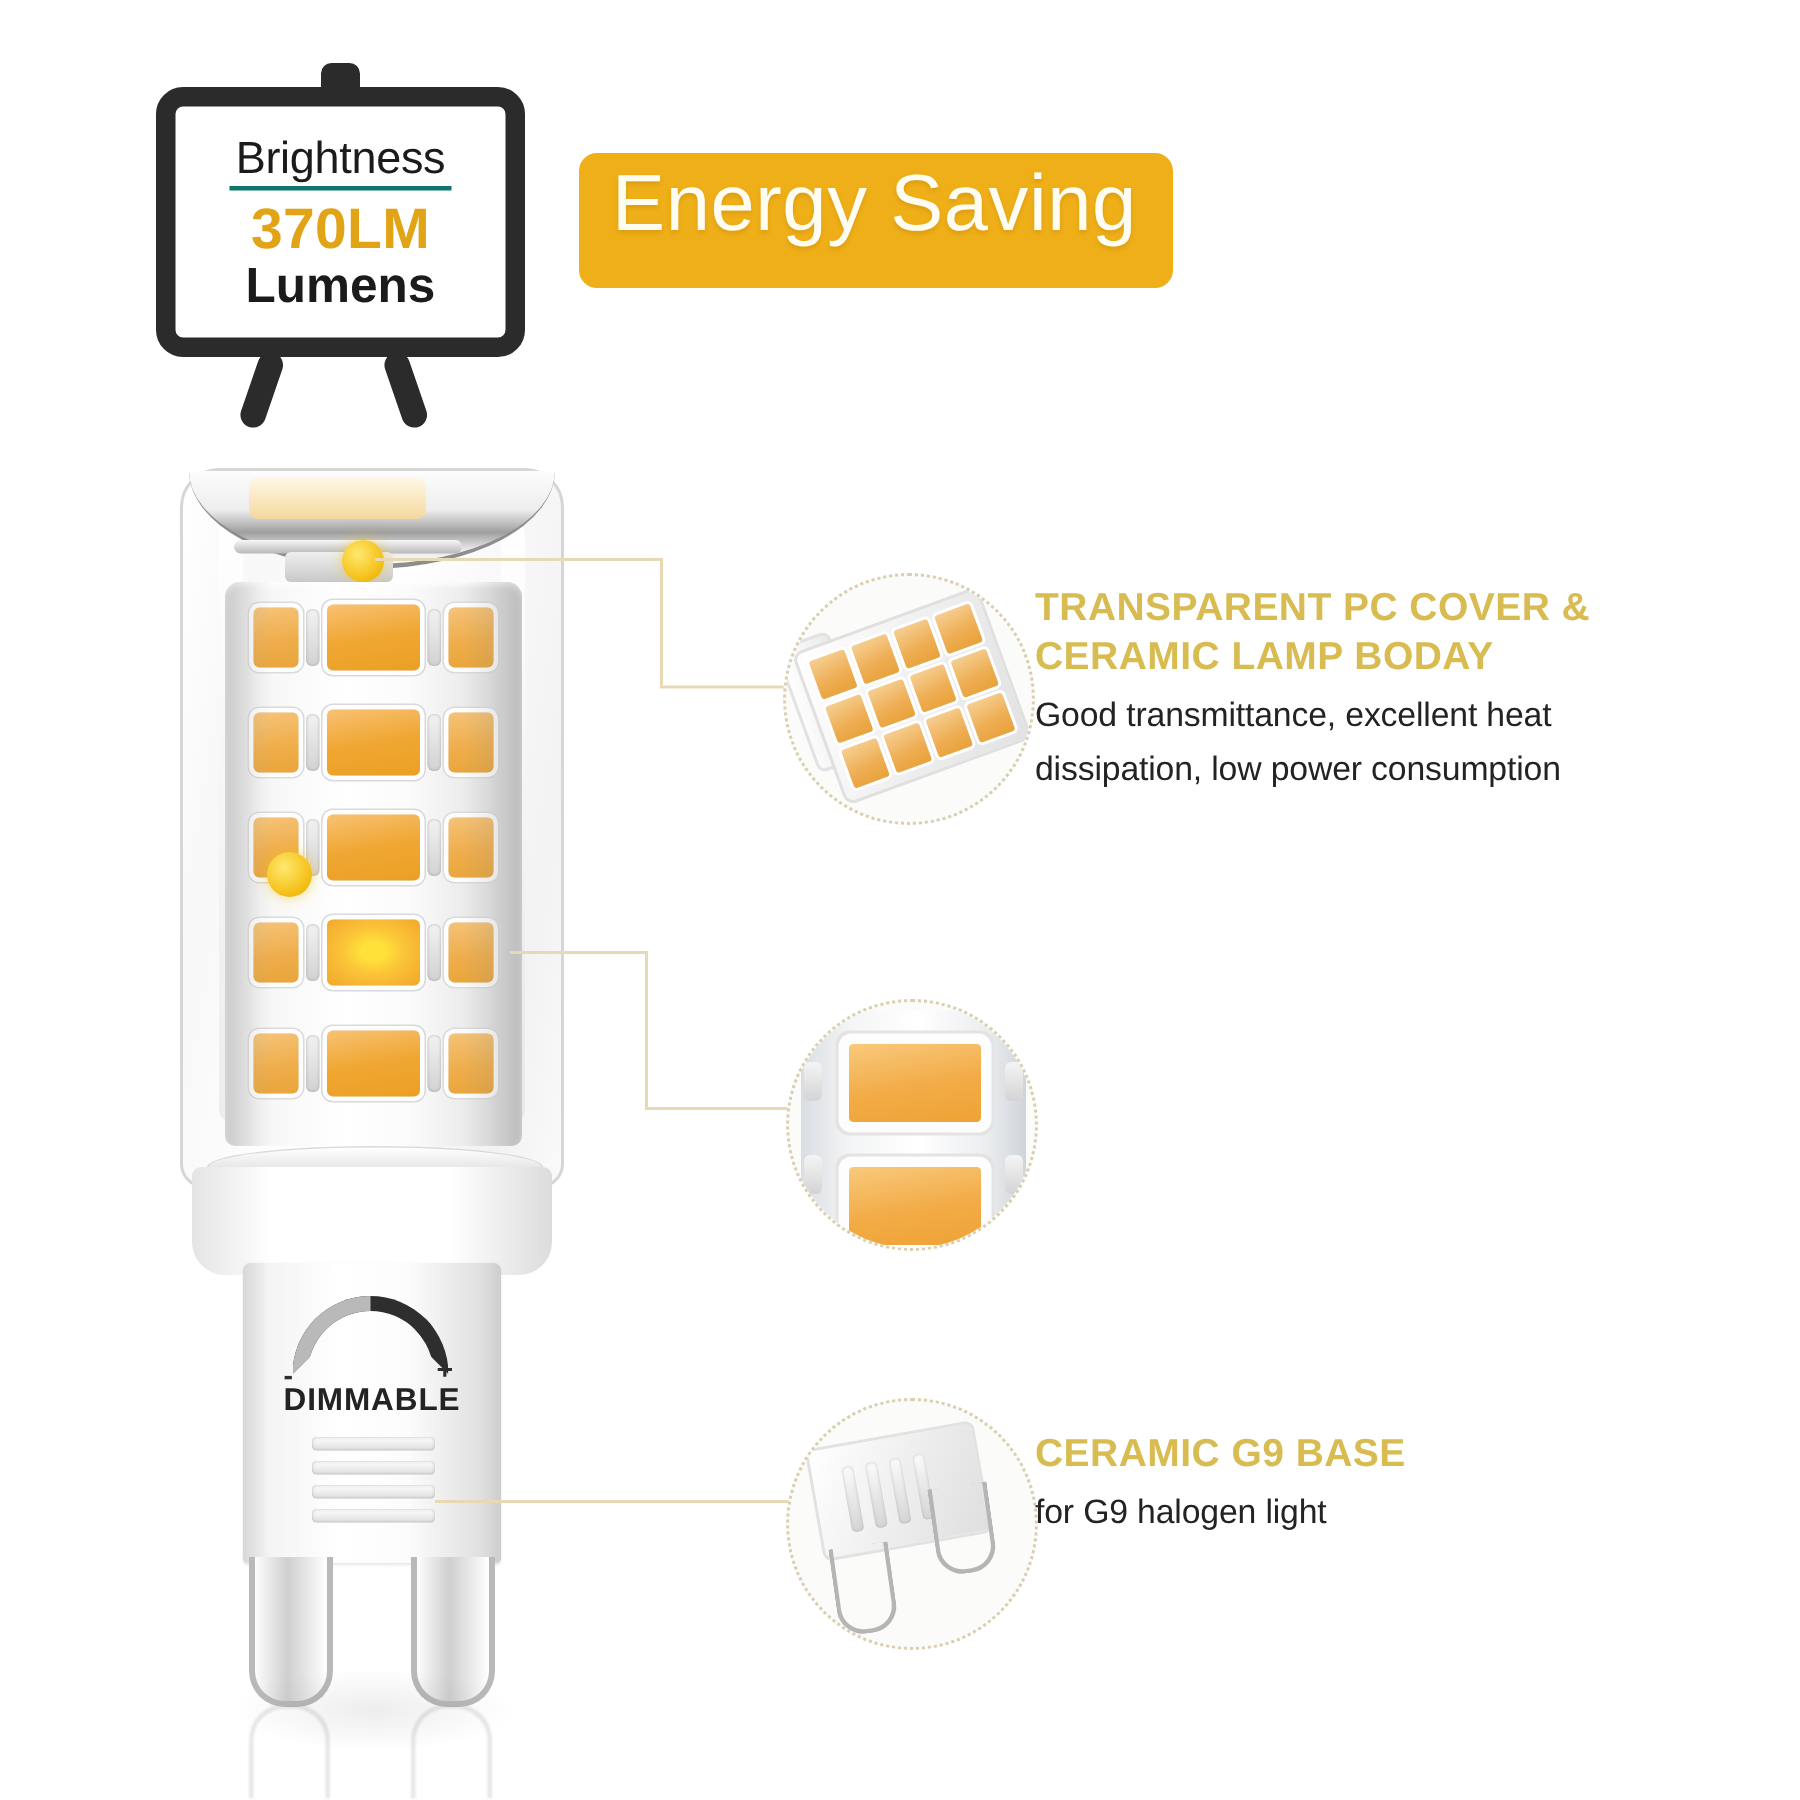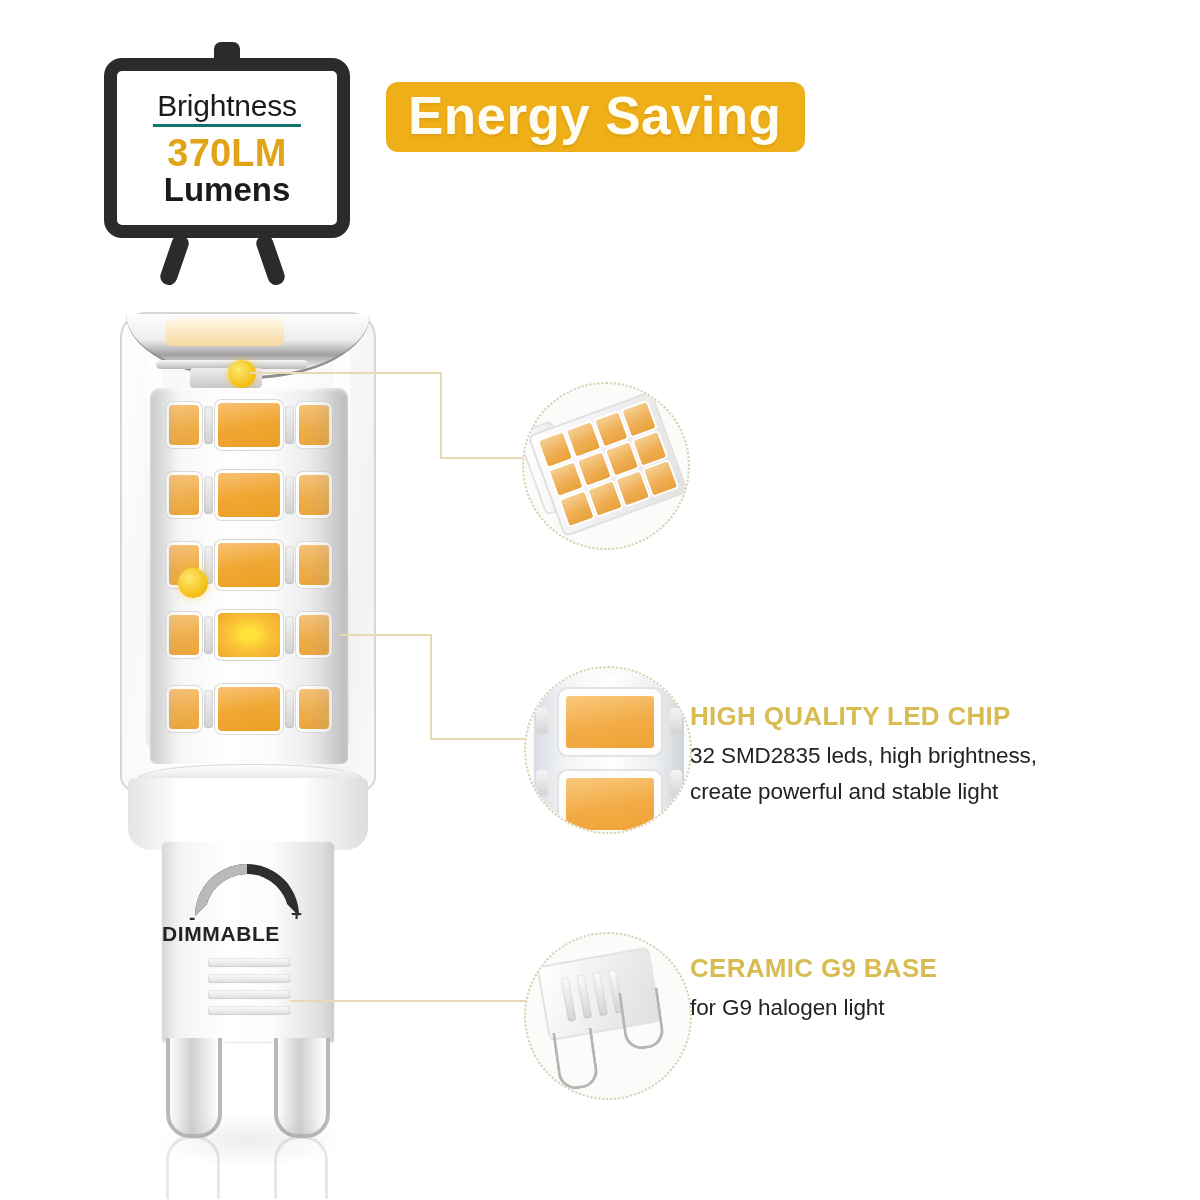--- a/index.html
+++ b/index.html
@@ -37,23 +37,24 @@
   .brightness-value{
     font-size:38px;font-weight:bold;color:#E2A417;line-height:1.12;margin-top:5px;
     letter-spacing:.2px;
   }
   .brightness-unit{font-size:33px;color:#1b1b1b;line-height:1.02;margin-top:-2px;font-weight:bold;}
 
   
   .header{position:absolute;left:386px;top:82px;width:740px;}
   .badge{
     display:inline-block;background:#EFAF18;color:#FFFDF2;
-    font-size:53px;font-weight:bold;letter-spacing:.4px;
-    padding:6px 24px 8px 22px;border-radius:12px;line-height:1.05;
+    font-size:53px;font-weight:normal;letter-spacing:.4px;
+    padding:6px 24px 28px 22px;border-radius:12px;line-height:1.05;
     text-shadow:0 2px 3px rgba(150,100,0,.22);
+    margin-top:20px;
   }
   .subhead{
     margin-top:24px;font-size:39px;color:#1f1f1f;letter-spacing:-.4px;white-space:nowrap;
   }
 
   
   .bulb{position:absolute;left:104px;top:312px;width:290px;height:830px;}
 
   .glass{
     position:absolute;left:16px;top:0;width:256px;height:480px;
@@ -159,21 +160,21 @@
   }
   .arc-mask:after{
     content:"";position:absolute;left:0;top:0;width:104px;height:52px;
     border:10px solid transparent;border-top-color:#b9b9b9;border-left-color:#b9b9b9;
     border-radius:52px 52px 0 0;box-sizing:border-box;
   }
   .sign{position:absolute;font-size:19px;color:#2e2e2e;font-weight:bold;line-height:1;}
   .sign.minus{left:27px;top:66px;}
   .sign.plus{left:129px;top:62px;}
   .dimmable-text{
-    position:absolute;left:0;top:80px;width:172px;text-align:left;
+    position:absolute;left:0;top:80px;width:172px;text-align:center;
     font-size:21px;letter-spacing:.6px;color:#232323;font-weight:600;
   }
   .vents{position:absolute;left:46px;top:116px;width:82px;}
   .vent{
     height:9px;margin-bottom:7px;border-radius:3px;
     background:linear-gradient(180deg,#fdfdfd,#dedede);
     box-shadow:inset 0 0 2px rgba(130,130,130,.55);
   }
   .hot-dot.vent-dot{left:74px;top:256px;width:30px;height:30px;}
 
@@ -398,40 +399,41 @@
         <div class="mchip"></div>
         <div class="mchip"></div>
         <div class="mchip"></div>
         <div class="mchip"></div>
         <div class="mchip"></div>
         <div class="mchip"></div>
         <div class="mchip"></div>
       </div>
     </div>
   </div>
+  <div class="feature-text" style="left:690px;top:388px;">
+    <div class="f-title">TRANSPARENT PC COVER &amp;</div>
+    <div class="f-title">CERAMIC LAMP BODAY</div>
+    <div class="f-body">
+      <div>Good transmittance, excellent heat</div>
+      <div>dissipation, low power consumption</div>
+    </div>
+  </div>
 
   <div class="inset" style="left:524px;top:666px;">
     <div class="inset-inner">
       <div class="macro">
         <div class="macro-chip a"></div>
         <div class="macro-chip b"></div>
         <div class="macro-notch n1"></div>
         <div class="macro-notch n2"></div>
         <div class="macro-notch n3"></div>
         <div class="macro-notch n4"></div>
       </div>
     </div>
   </div>
-  <div class="feature-text" style="left:690px;top:700px;">
-    <div class="f-title">HIGH QUALITY LED CHIP</div>
-    <div class="f-body">
-      <div>32 SMD2835 leds, high brightness,</div>
-      <div>create powerful and stable light</div>
-    </div>
-  </div>
 
   <div class="inset" style="left:524px;top:932px;">
     <div class="inset-inner">
       <div class="g9m">
         <div class="g9m-slat" style="left:20px"></div>
         <div class="g9m-slat" style="left:36px"></div>
         <div class="g9m-slat" style="left:52px"></div>
         <div class="g9m-slat" style="left:68px"></div>
       </div>
       <div class="g9m-pin p1"></div>

